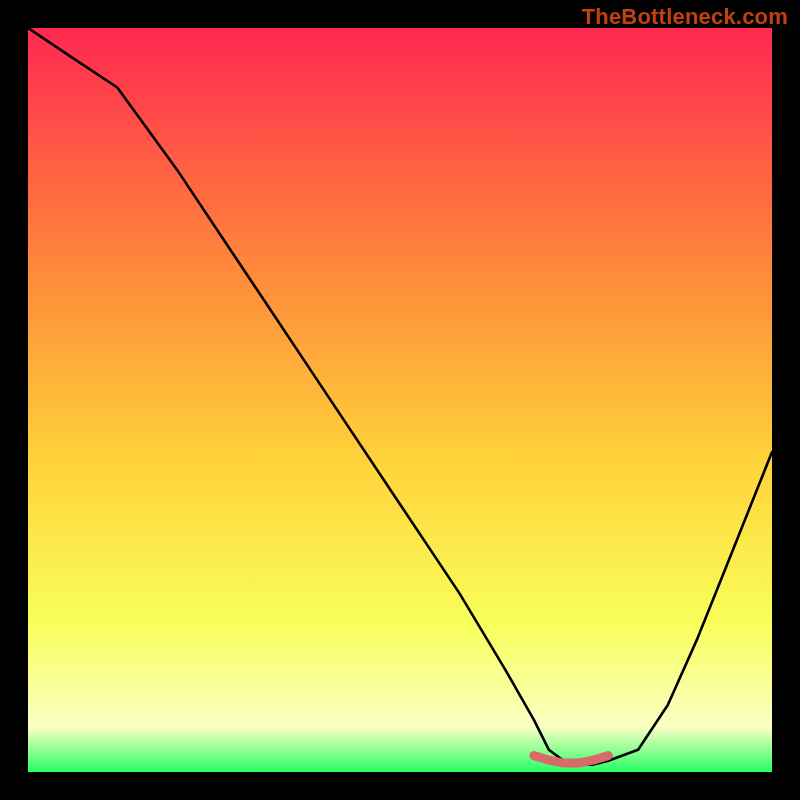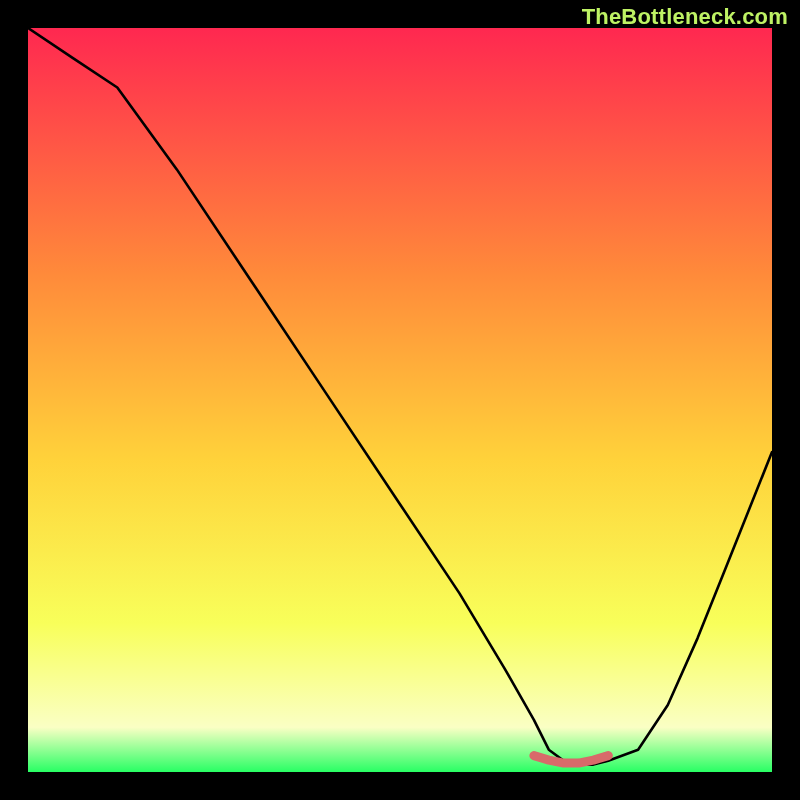--- a/index.html
+++ b/index.html
@@ -16,21 +16,21 @@
     left: 28px;
     top: 28px;
     width: 744px;
     height: 744px;
     background: #000;
   }
   .watermark {
     position: absolute;
     top: 4px;
     right: 12px;
-    color: #bef264;
+    color: #c2410c;
     font-size: 22px;
     font-weight: 600;
     letter-spacing: 0.2px;
     z-index: 5;
   }
   svg.plot {
     position: absolute;
     left: 0;
     top: 0;
     width: 744px;

